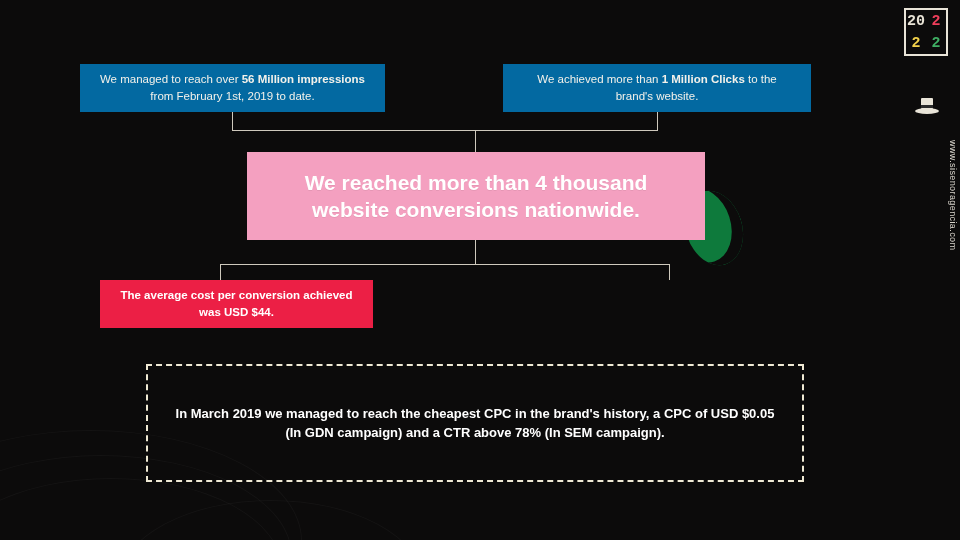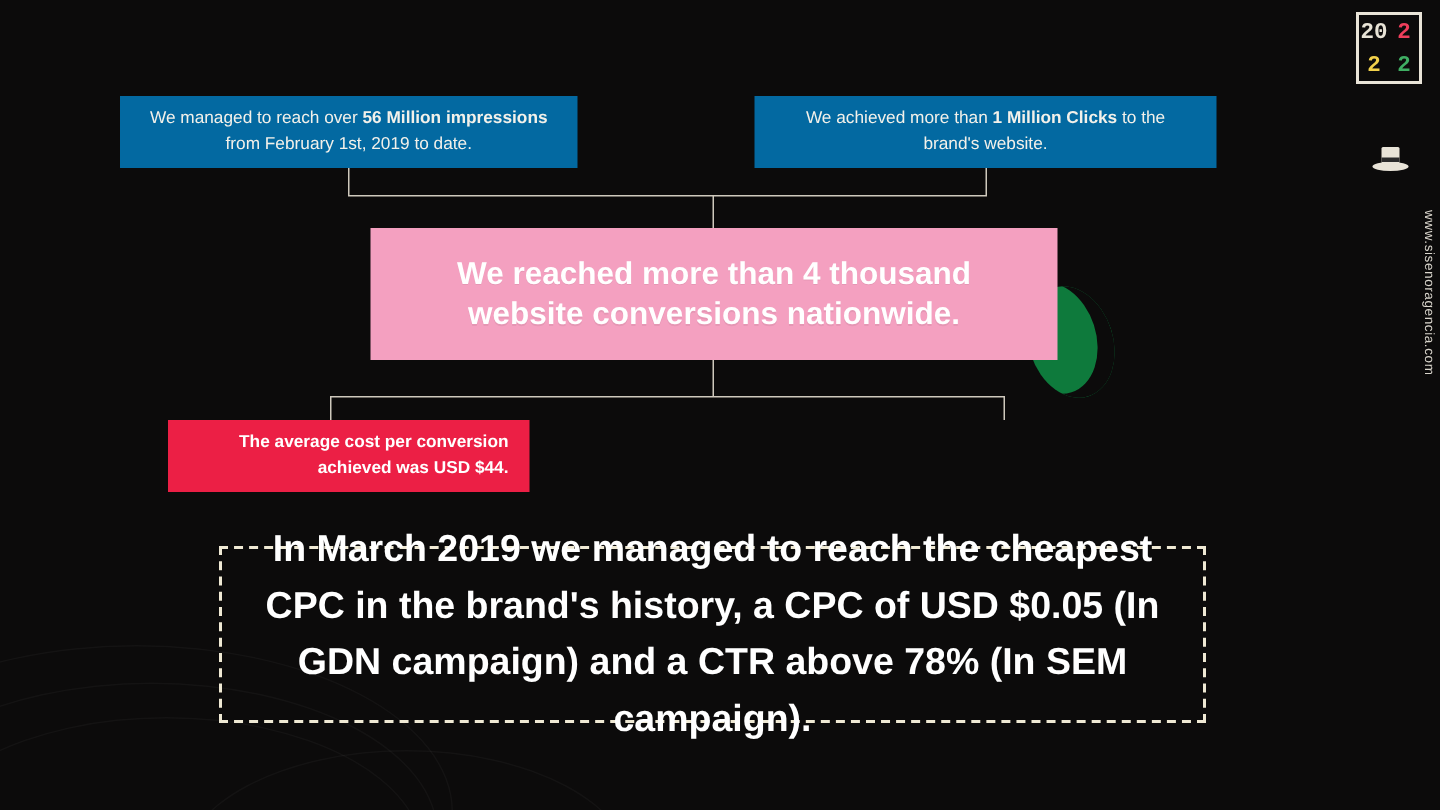--- a/index.html
+++ b/index.html
@@ -123,21 +123,21 @@
     font-size: 11.5px;
     font-weight: bold;
     line-height: 1.5;
     padding: 10px 14px;
   }
 
   .card-dashed {
     border: 2px dashed #efe9d4;
     background: transparent;
     color: #ffffff;
-    font-size: 25px;
+    font-size: 13px;
     font-weight: bold;
     line-height: 1.5;
     padding: 14px 22px;
   }
 </style>
 </head>
 <body>
 
 <div id="stage">
 
@@ -188,21 +188,21 @@
   <div class="card card-green" style="left:503px; top:64px; width:308px; height:48px;">
     <div>
       <span>We achieved more than </span><b>1 Million Clicks</b><span> to the brand's website.</span>
     </div>
   </div>
 
   <div class="card card-pink" style="left:247px; top:152px; width:458px; height:88px;">
     <div>We reached more than 4 thousand website conversions nationwide.</div>
   </div>
 
-  <div class="card card-red" style="left:112px; top:280px; width:241px; height:48px;text-align:right;">
+  <div class="card card-red" style="left:100px; top:280px; width:273px; height:48px;">
     <div>The average cost per conversion achieved was USD $44.</div>
   </div>
 
 
   <div class="card card-dashed" style="left:146px; top:364px; width:658px; height:118px;">
     <div>In March 2019 we managed to reach the cheapest CPC in the brand's history, a CPC of USD $0.05 (In GDN campaign) and a CTR above 78% (In SEM campaign).</div>
   </div>
 
 </div>
 

